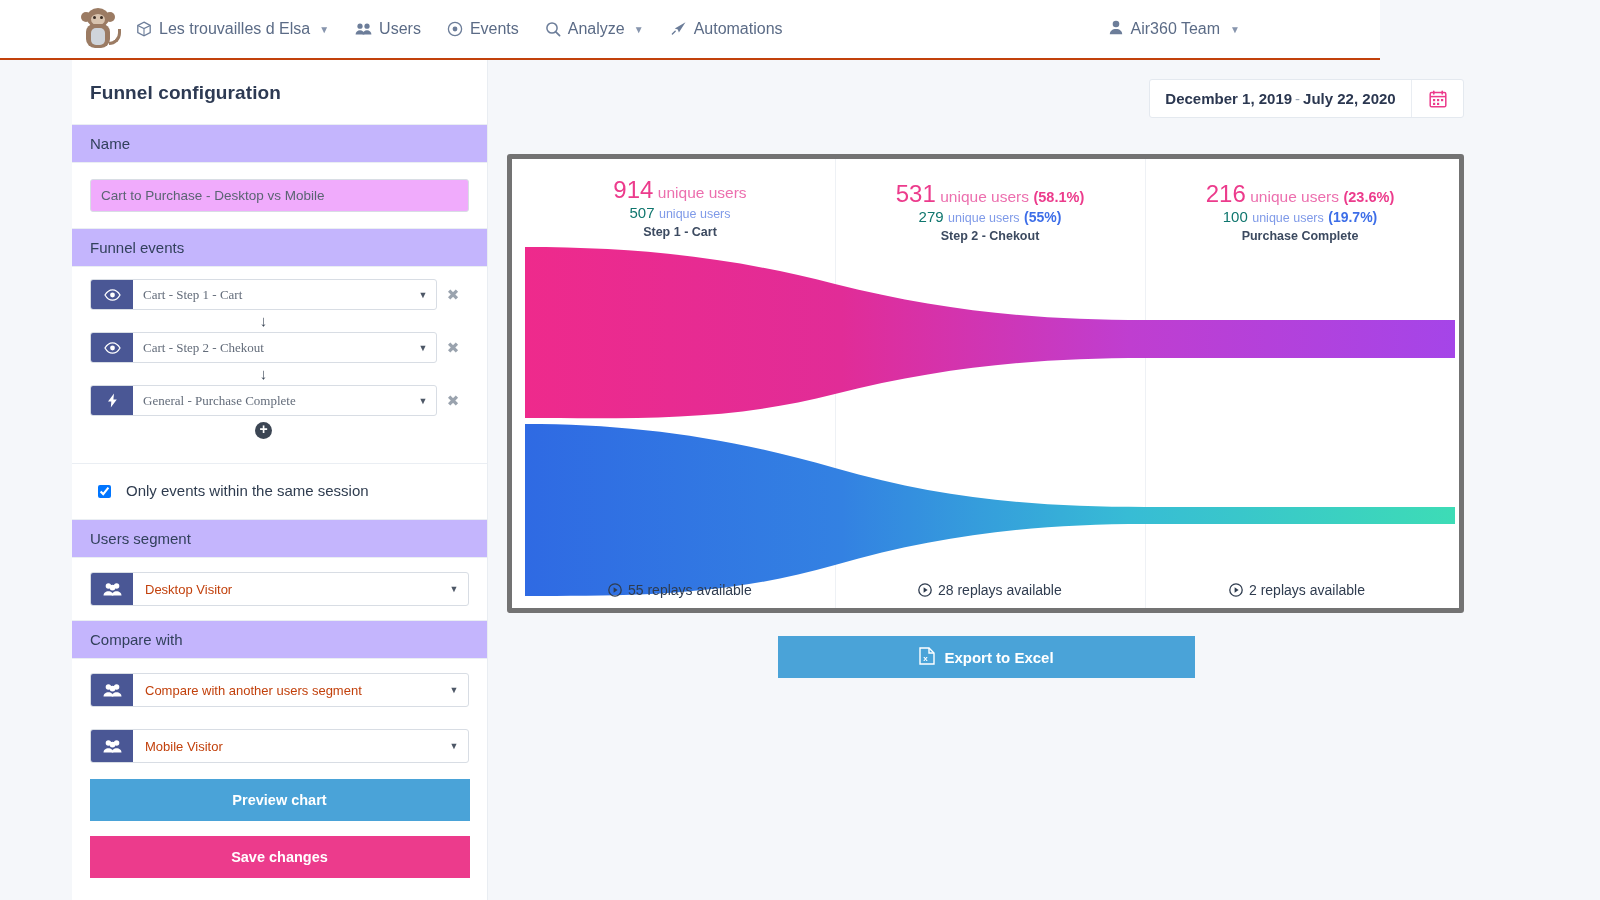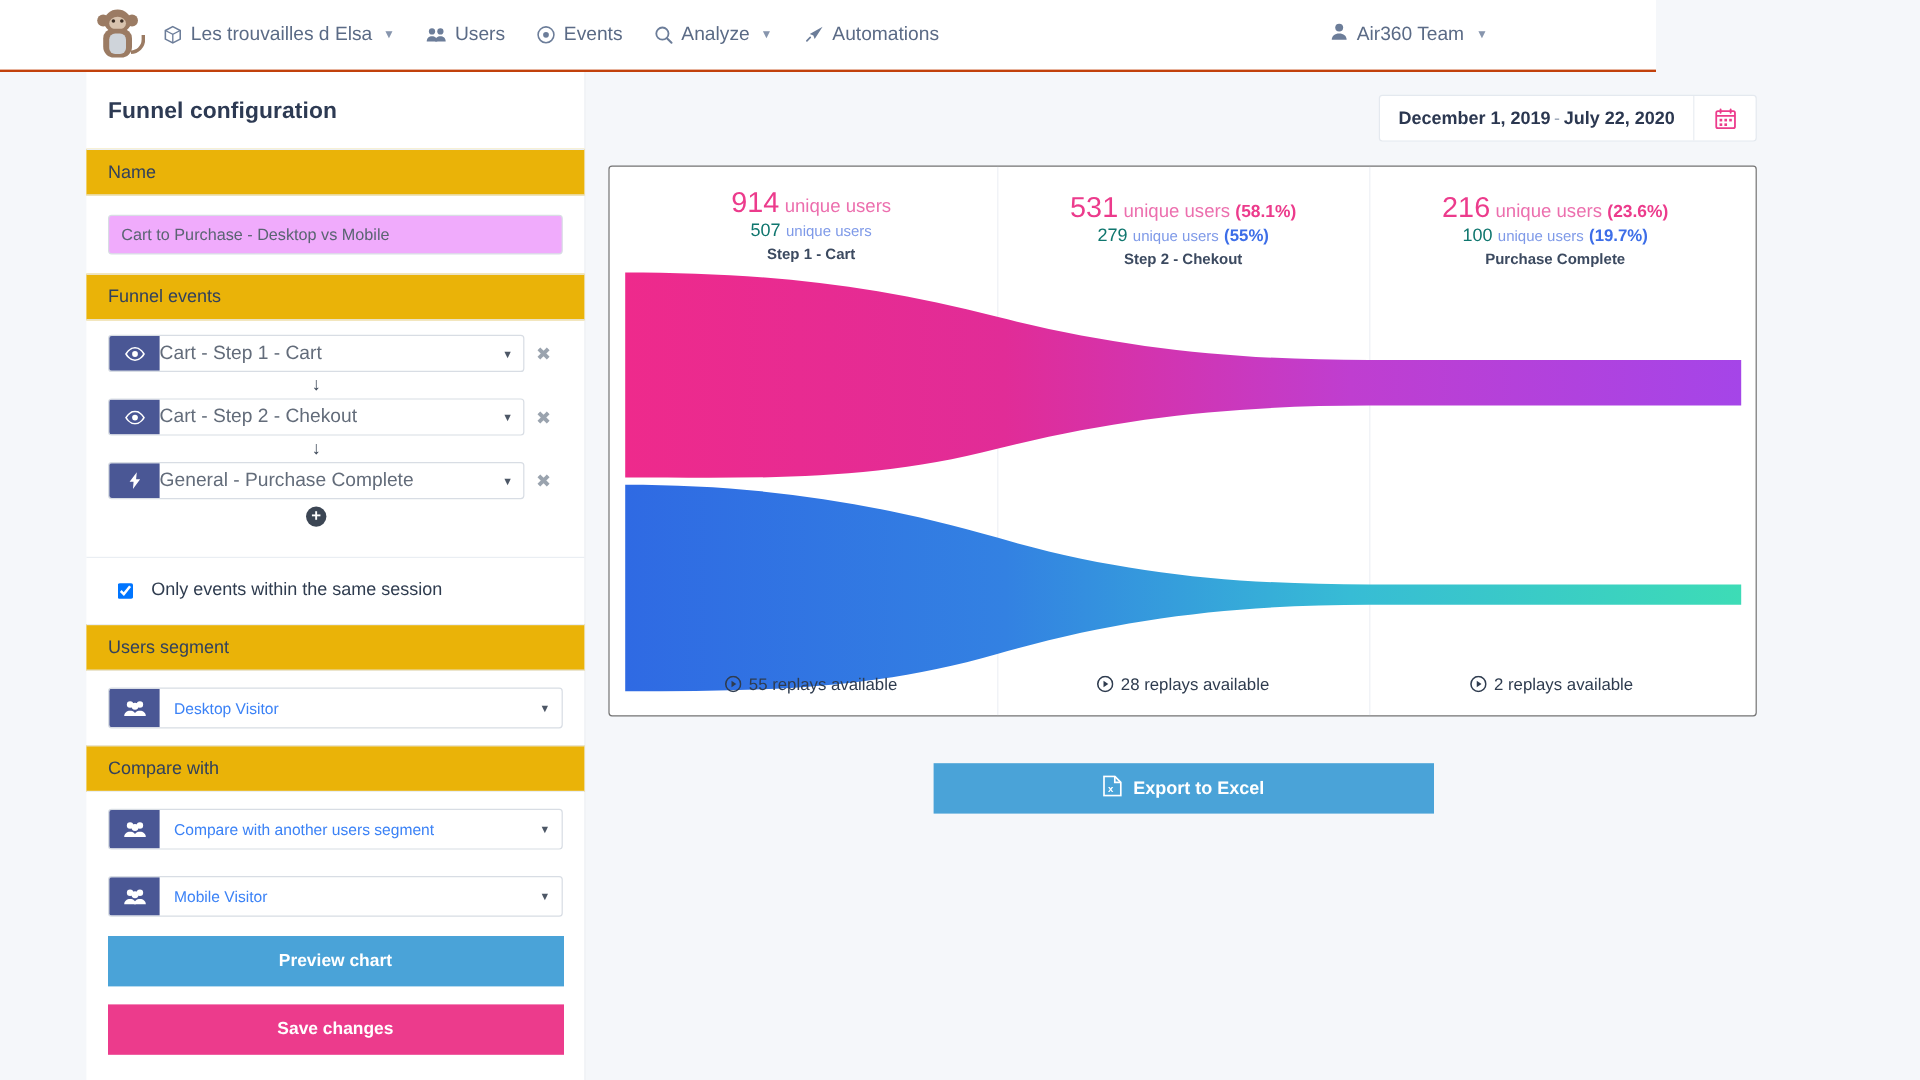--- a/index.html
+++ b/index.html
@@ -62,21 +62,21 @@
   
   .sidebar{
     position:absolute; left:72px; top:60px; width:416px; height:840px;
     background:#ffffff; border-right:1px solid #e9edf2;
   }
   .panel-title{
     font-size:19px; font-weight:bold; color:#2d3a53;
     padding:22px 0 20px 18px; letter-spacing:.1px;
   }
   .section-head{
-    background:#eab308; border-top:1px solid #eaeef3; border-bottom:1px solid #eaeef3;
+    background:#c4b5fd; border-top:1px solid #eaeef3; border-bottom:1px solid #eaeef3;
     font-size:15px; color:#32415c; padding:10px 0 10px 18px;
   }
   .field-wrap{ padding:16px 18px 16px 18px; }
   .text-input{
     width:100%; height:33px; border:1px solid #d8dde4; border-radius:3px;
     padding:0 10px; font-size:13.5px; color:#5a6472;
     font-family:"Liberation Sans", sans-serif; background:#f0abfc;
   }
 
   .events-area{ padding:12px 18px 6px 18px; }
@@ -85,21 +85,21 @@
     flex:1; display:flex; height:31px;
     border:1px solid #d8dde4; border-radius:3px; background:#fff; overflow:hidden;
   }
   .ev-icon{
     width:42px; background:#4a5795; color:#fff;
     display:flex; align-items:center; justify-content:center;
     flex:none; font-size:14px;
   }
   .ev-label{
     flex:1; display:flex; align-items:center;
-    font-size:16px; color:#636c7a;
+    padding-left:10px; font-size:13px; color:#636c7a;font-family:Liberation Serif, serif;
   }
   .ev-caret{
     width:26px; display:flex; align-items:center; justify-content:center;
     color:#4d5766; font-size:9px;
   }
   .ev-remove{
     width:32px; text-align:center; color:#9aa3ae; font-size:15px;
     cursor:pointer; user-select:none;
   }
   .arrow-down{
@@ -127,21 +127,21 @@
 
   .seg-wrap{ padding:14px 18px; }
   .seg-control{
     display:flex; height:34px; border:1px solid #d8dde4; border-radius:3px;
     background:#fff; overflow:hidden;
   }
   .seg-icon{
     width:42px; background:#4a5795; color:#fff; flex:none;
     display:flex; align-items:center; justify-content:center; font-size:14px;
   }
-  .seg-label{ flex:1; display:flex; align-items:center; padding-left:12px; font-size:13px; color:#3b82f6; }
+  .seg-label{ flex:1; display:flex; align-items:center; padding-left:12px; font-size:13px; color:#c2410c; }
   .seg-caret{ width:28px; display:flex; align-items:center; justify-content:center; color:#4d5766; font-size:9px; }
 
   .btn-wide{
     display:block; width:380px; margin:0 auto 0 auto; height:42px;
     border:none; color:#fff; font-size:14.5px; font-weight:bold;
     font-family:"Liberation Sans", sans-serif; cursor:pointer;
   }
   .btn-preview{ background:#4aa3d8; }
   .btn-save{ background:#ec3b8c; }
 
@@ -155,22 +155,22 @@
     flex:1; text-align:center; font-size:15px; font-weight:bold; color:#2b3750;
   }
   .dr-sep{ color:#9aa6b8; font-weight:normal; padding:0 3px; }
   .dr-cal{
     width:52px; border-left:1px solid #e9edf2; height:100%;
     display:flex; align-items:center; justify-content:center; color:#ec3b8c;
     cursor:pointer;
   }
 
   .chart-card{
-    position:absolute; left:507px; top:138px; width:957px; height:459px;
-    background:#fff; border:1px solid #737373; border-radius:3px;
+    position:absolute; left:507px; top:154px; width:957px; height:459px;
+    background:#fff; border:5px solid #737373; border-radius:3px;
   }
   .chart-inner{ position:absolute; inset:0; overflow:hidden; }
   .vline{ position:absolute; top:0; bottom:0; width:1px; background:#eef1f5; }
 
   .steplabels{ position:absolute; left:0; top:17px; width:100%; height:78px; }
   .steplabel{ position:absolute; text-align:center; }
   .sl-line{ white-space:nowrap; }
   .big-pink{ font-size:24px; color:#ec3b8c; }
   .big-blue{ font-size:15px; color:#0f766e; }
   .uu-pink{ font-size:15.5px; color:#ec6fae; }

